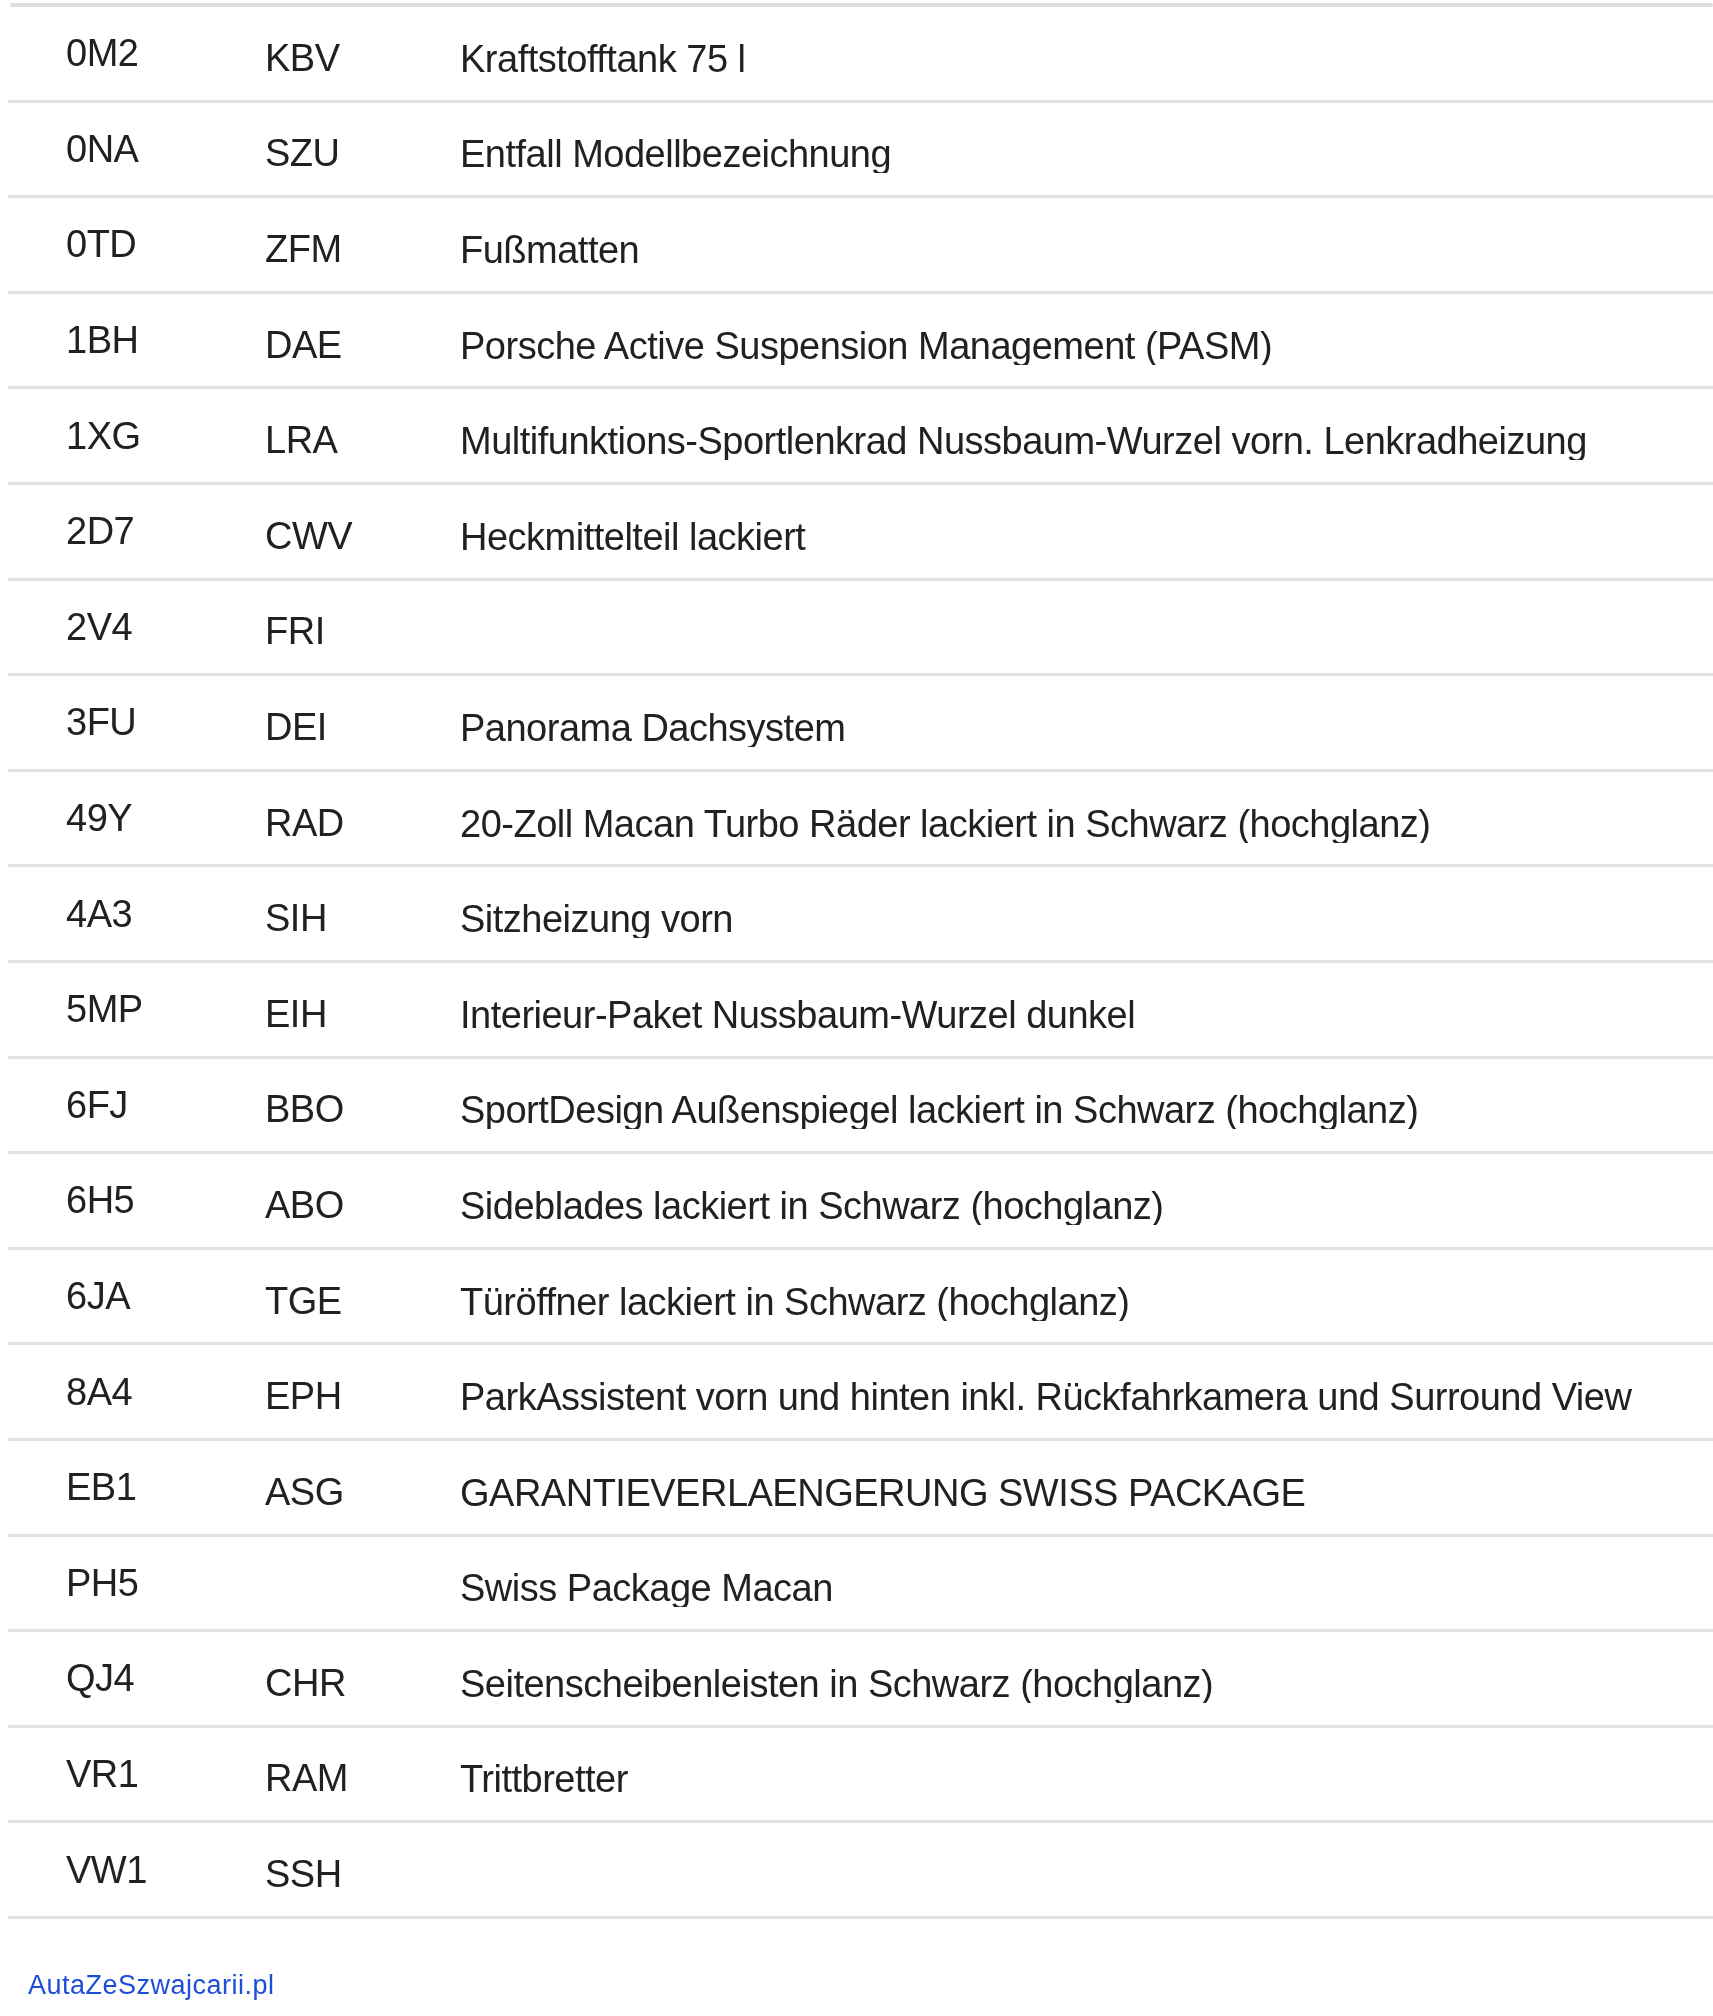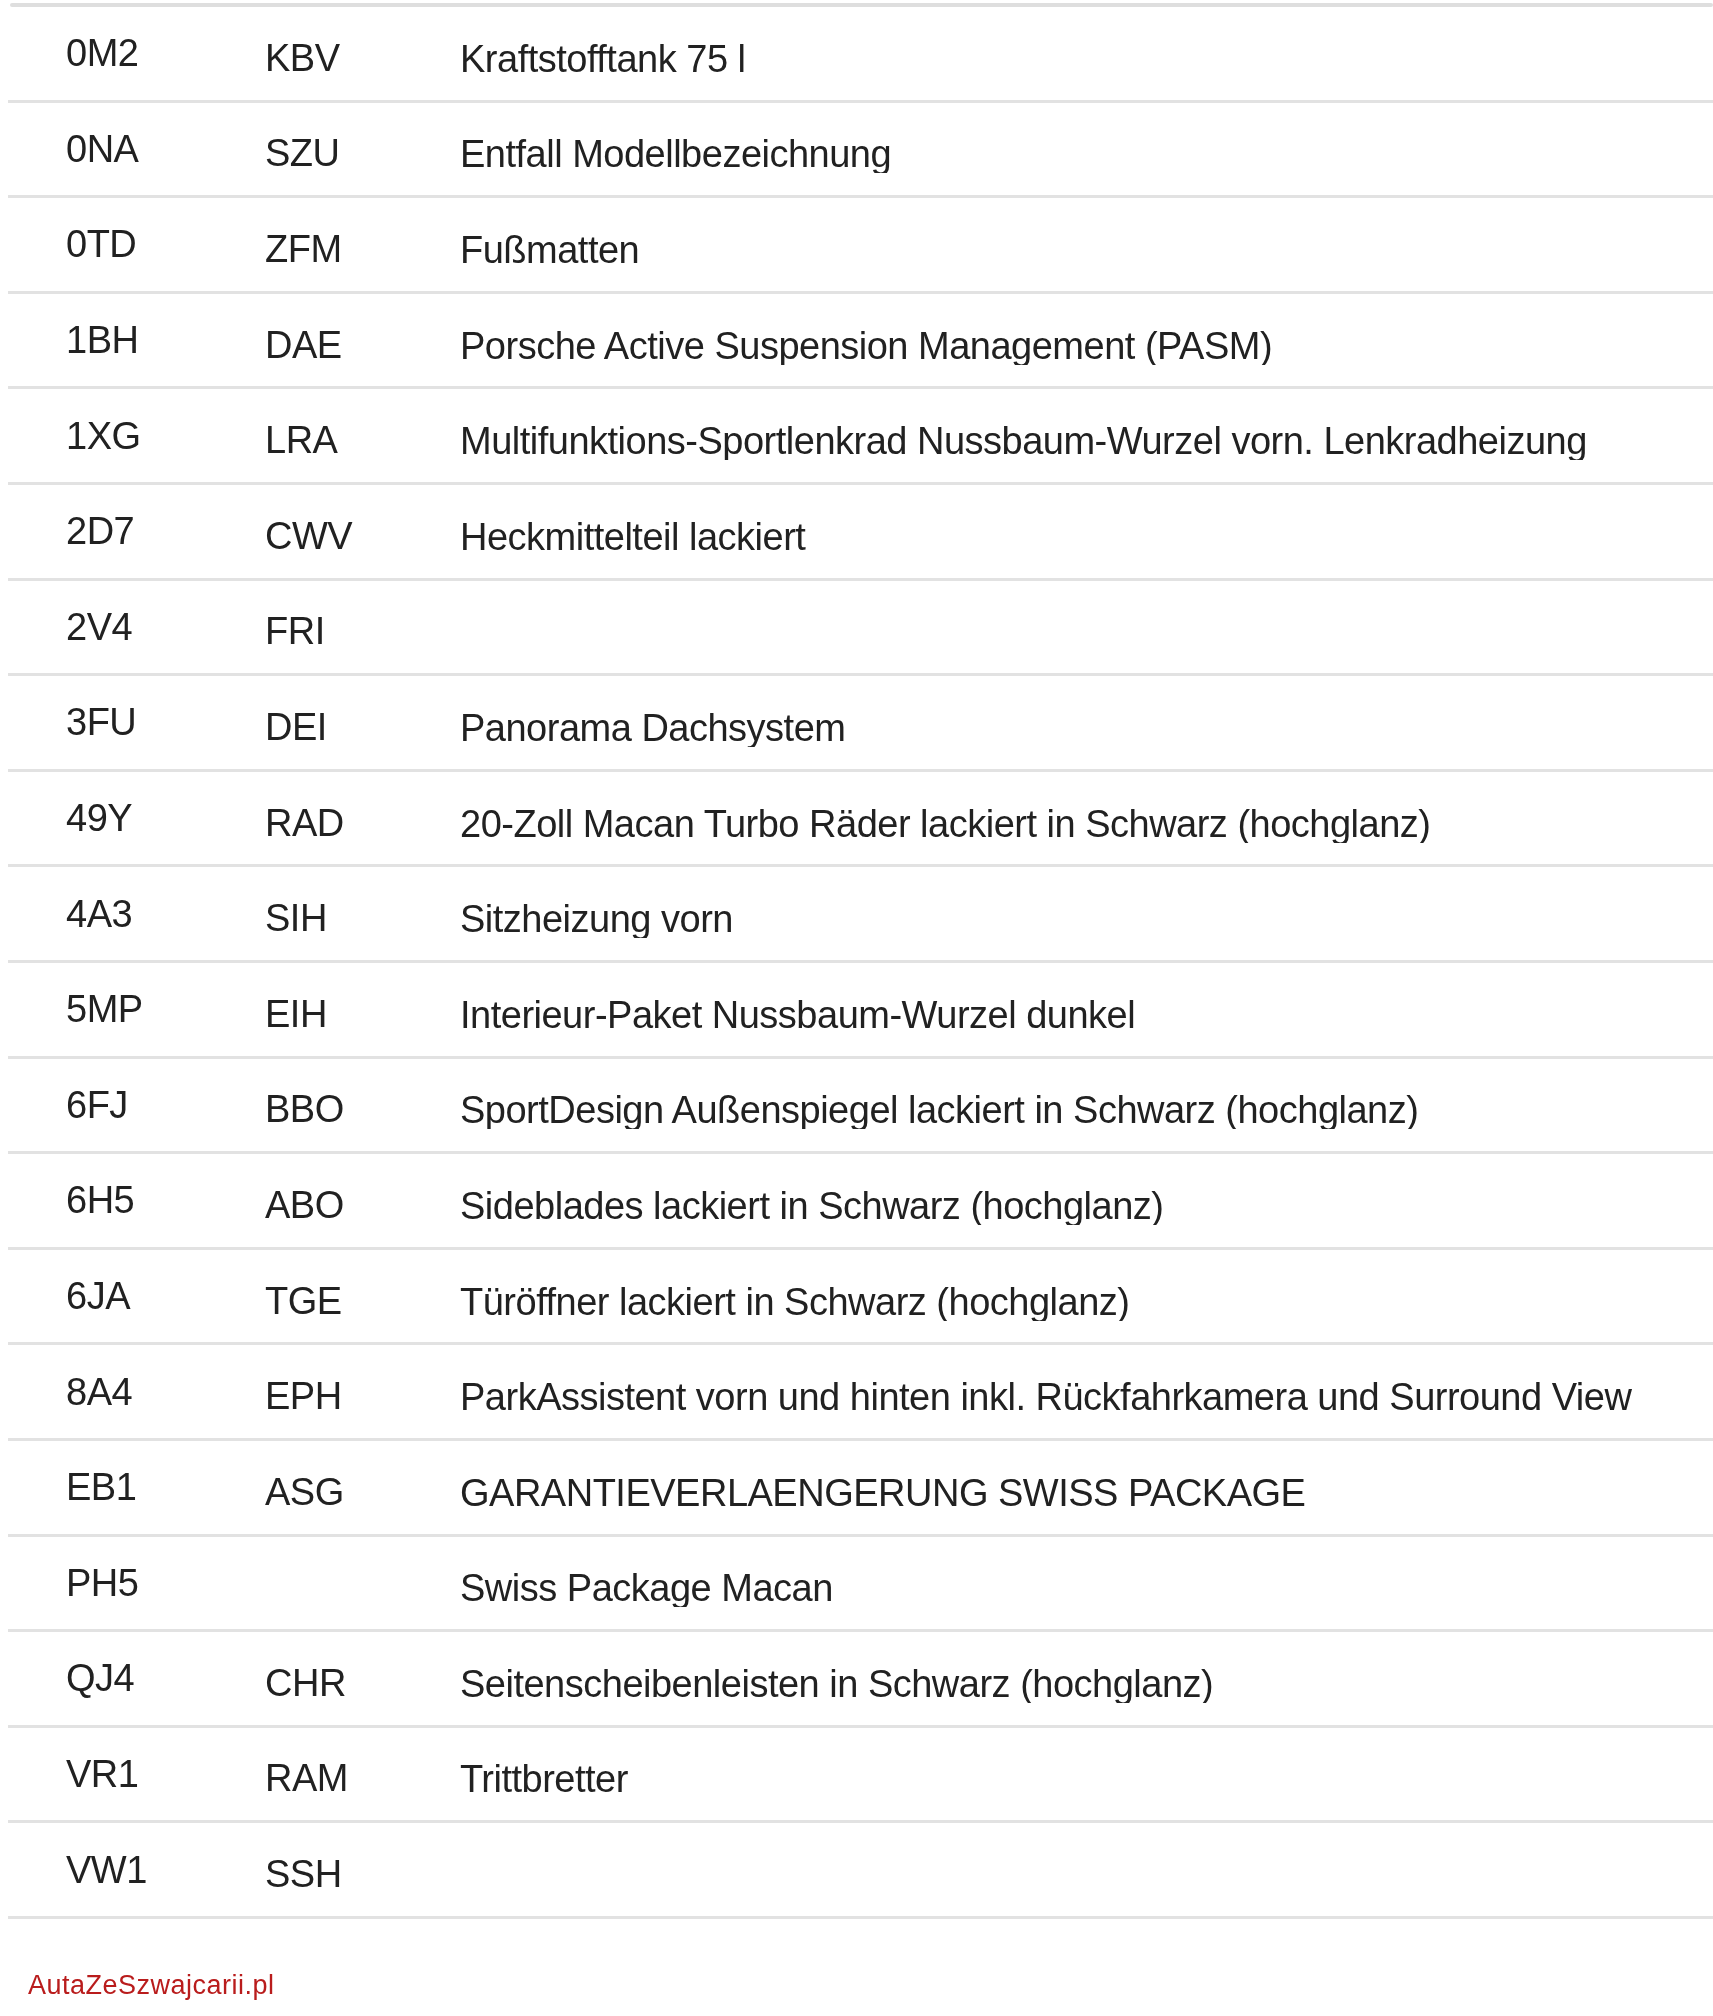--- a/index.html
+++ b/index.html
@@ -48,21 +48,21 @@
   }
   .c-code   { margin-left: 58px;  width: 199px; }
   .c-family { width: 195px; margin-top: 9px; }
   .c-desc   { flex: 1; overflow: hidden; margin-top: 11px; }
   .watermark {
     position: absolute;
     left: 28px;
     top: 1970px;
     font-size: 27px;
     letter-spacing: 0.5px;
-    color: #b91c1c;
+    color: #1d4ed8;
     text-shadow:
       1px 1px 0 rgba(255,255,255,0.95),
       -1px -1px 0 rgba(255,255,255,0.75),
       1px -1px 0 rgba(255,255,255,0.6),
       -1px 1px 0 rgba(255,255,255,0.6);
     white-space: nowrap;
   }
 </style>
 </head>
 <body>

